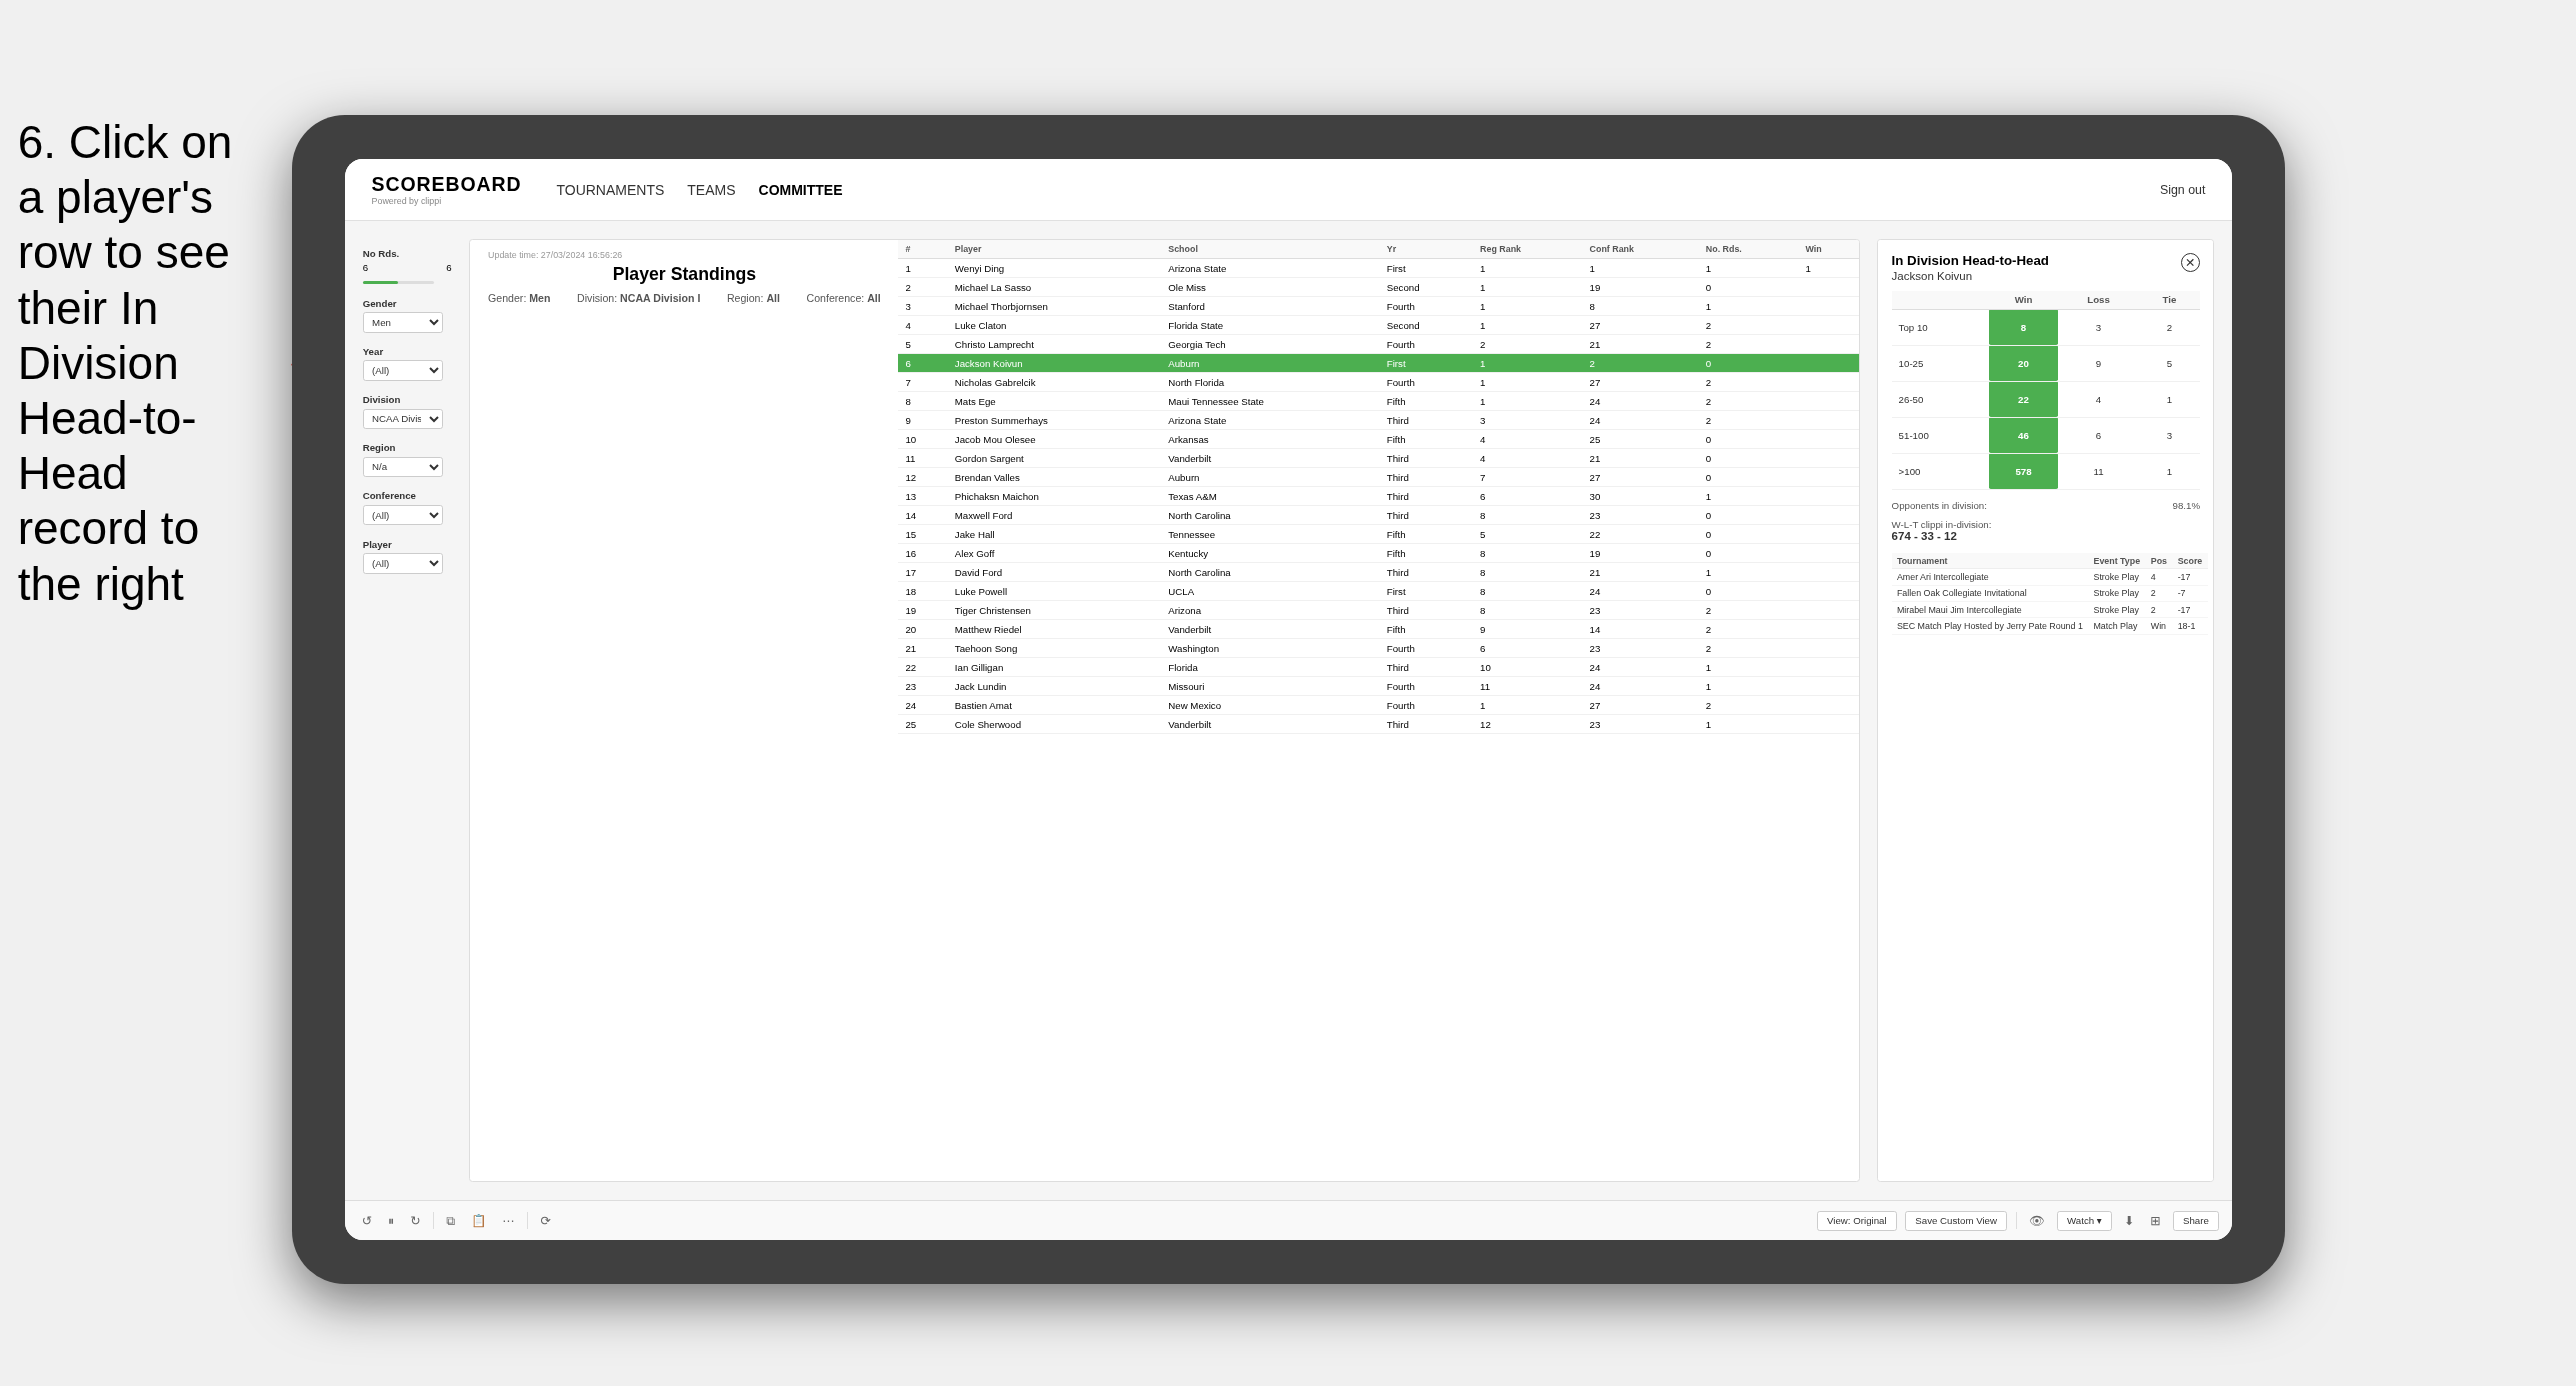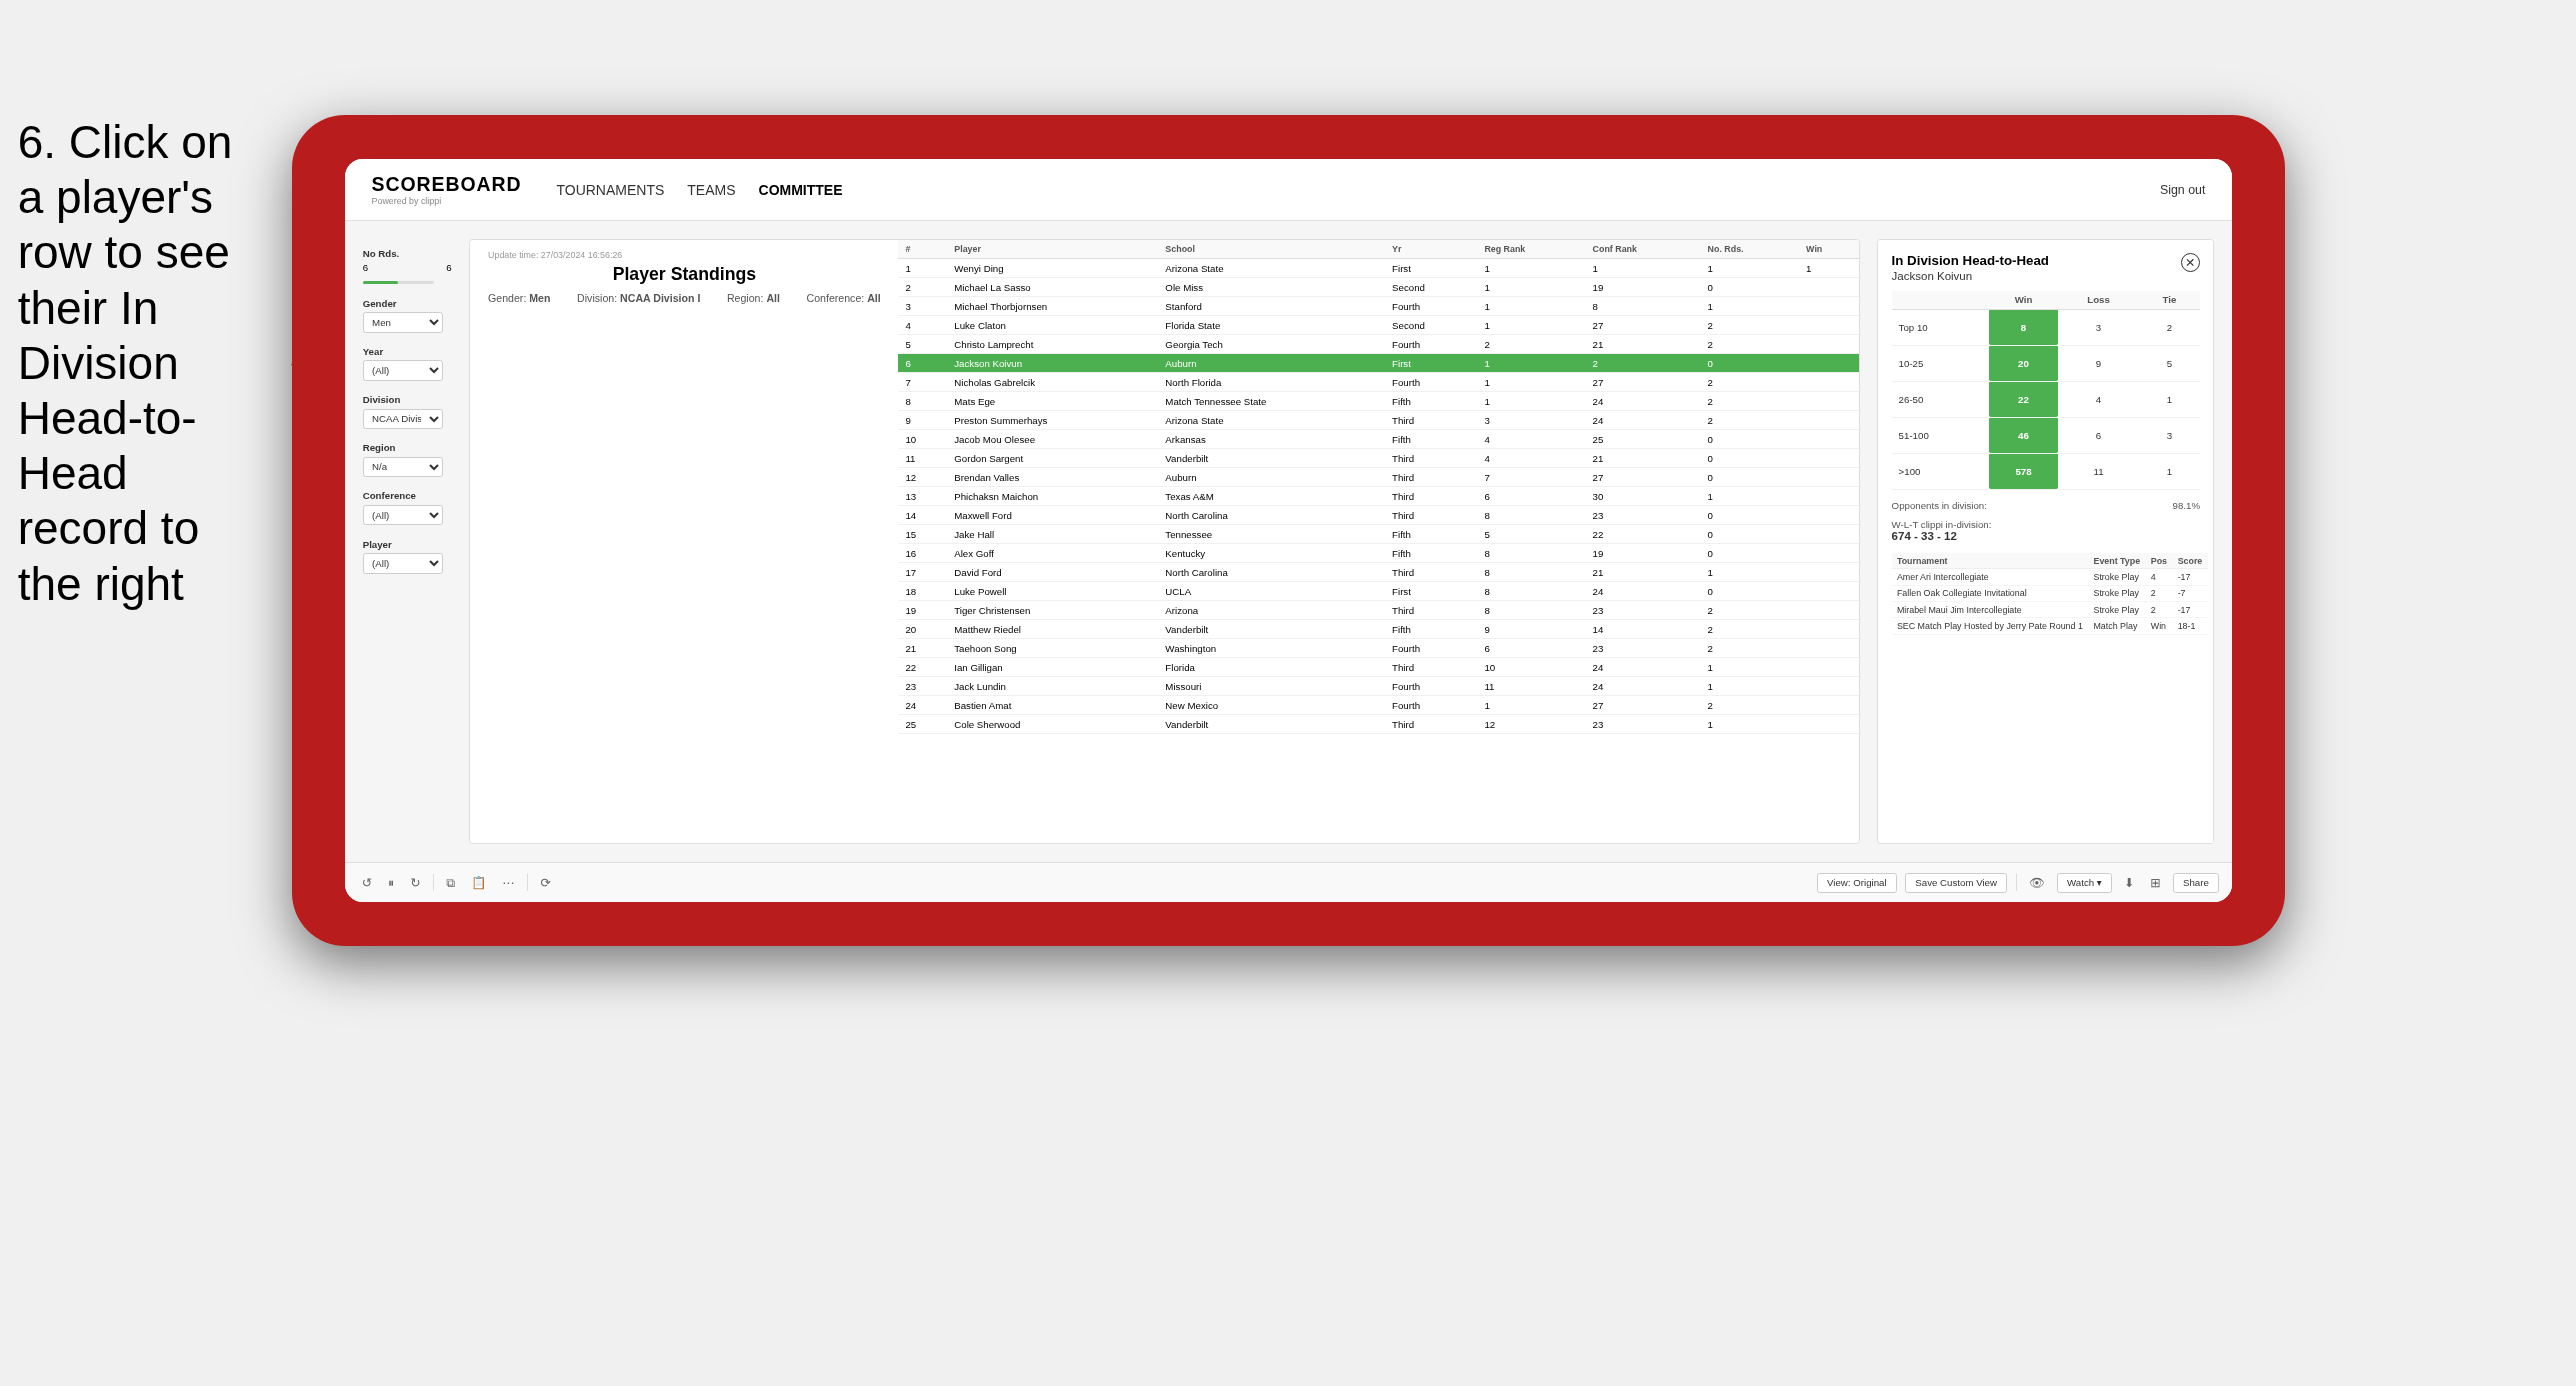--- a/index.html
+++ b/index.html
@@ -24,22 +24,22 @@
       color: #000;
       padding: 0 17.7px;
     }
 
     
     .tablet-frame {
       position: absolute;
       left: 292px;
       top: 115px;
       width: 1993px;
-      height: 831px;
-      background: #b91c1c;
+      height: 1169px;
+      background: #404040;
       border-radius: 53px;
       padding: 44px 53px;
       box-shadow: 0 17.7px 53px rgba(0,0,0,0.5);
     }
 
     .tablet-screen {
       width: 100%;
       height: 100%;
       background: #fff;
       border-radius: 17.7px;
@@ -594,21 +594,21 @@
       <td>North Florida</td>
       <td>Fourth</td>
       <td>1</td>
       <td>27</td>
       <td>2</td>
       <td></td>
     </tr>
                 <tr>
       <td>8</td>
       <td>Mats Ege</td>
-      <td>Match Tennessee State</td>
+      <td>Maui Tennessee State</td>
       <td>Fifth</td>
       <td>1</td>
       <td>24</td>
       <td>2</td>
       <td></td>
     </tr>
                 <tr>
       <td>9</td>
       <td>Preston Summerhays</td>
       <td>Arizona State</td>

